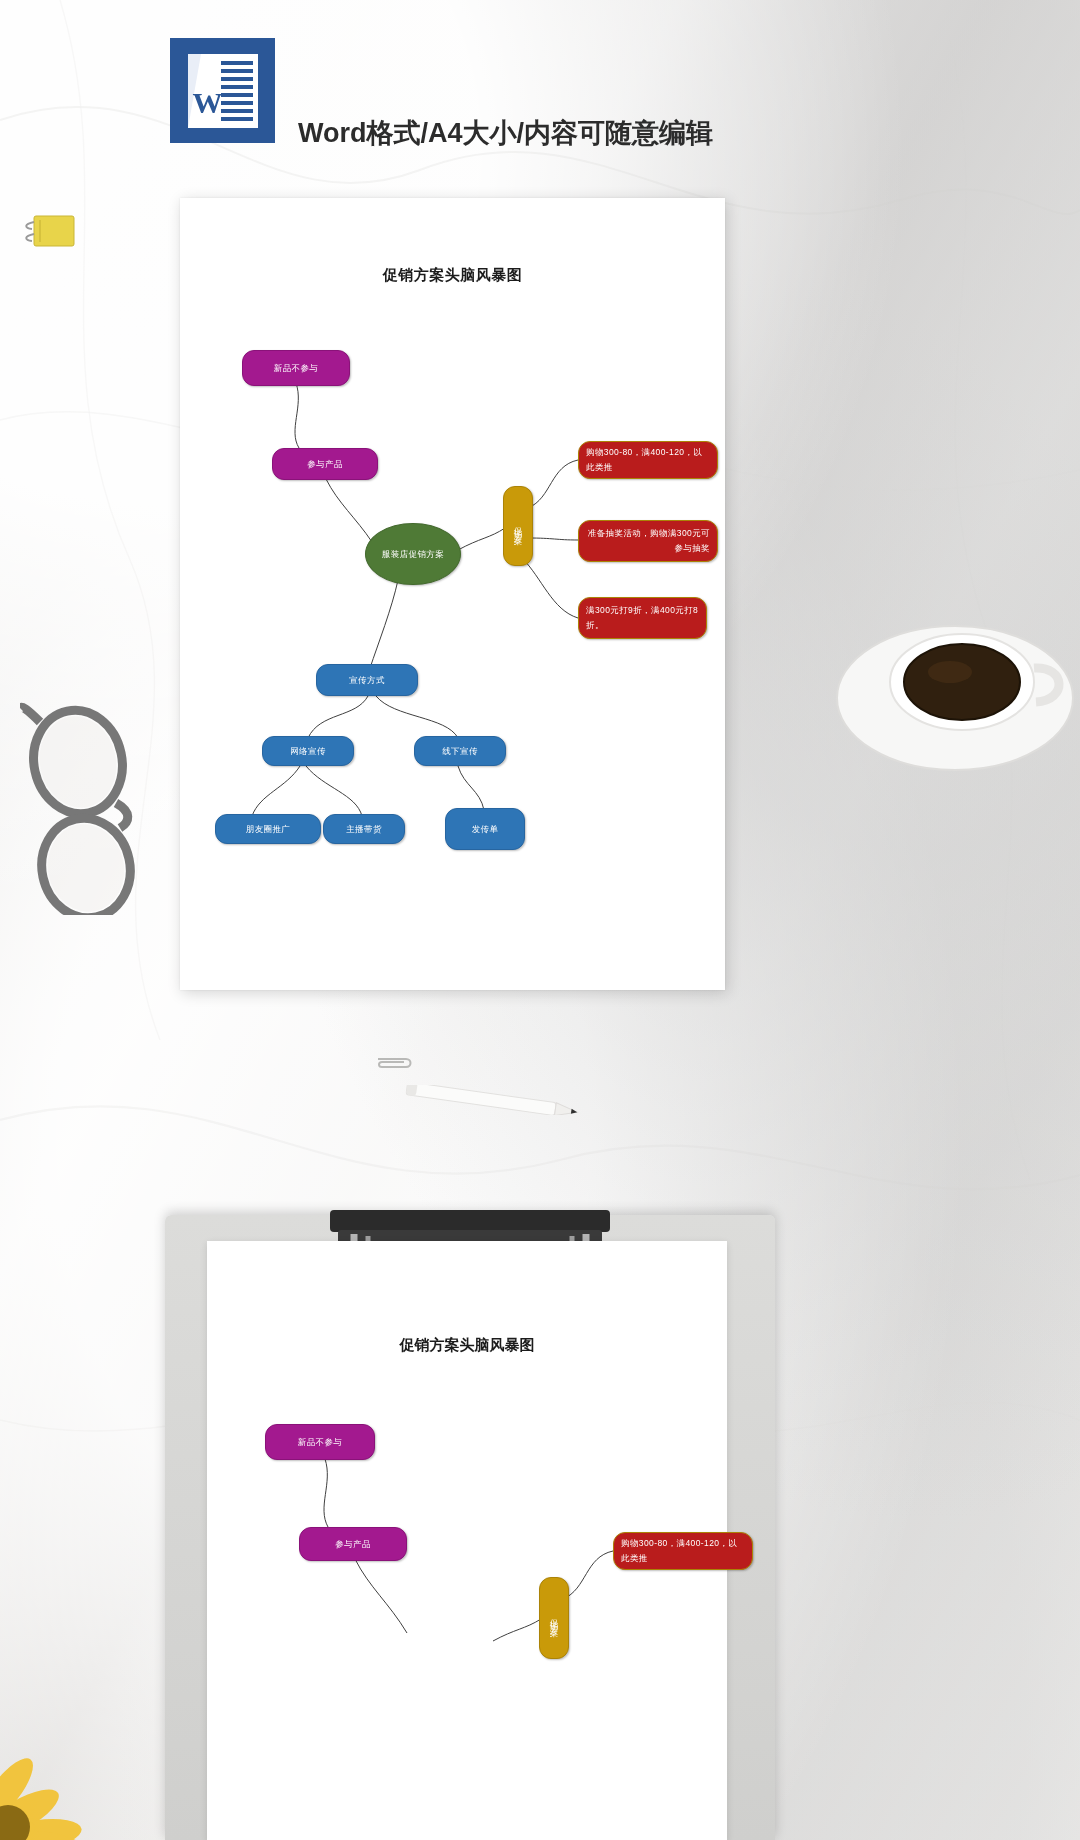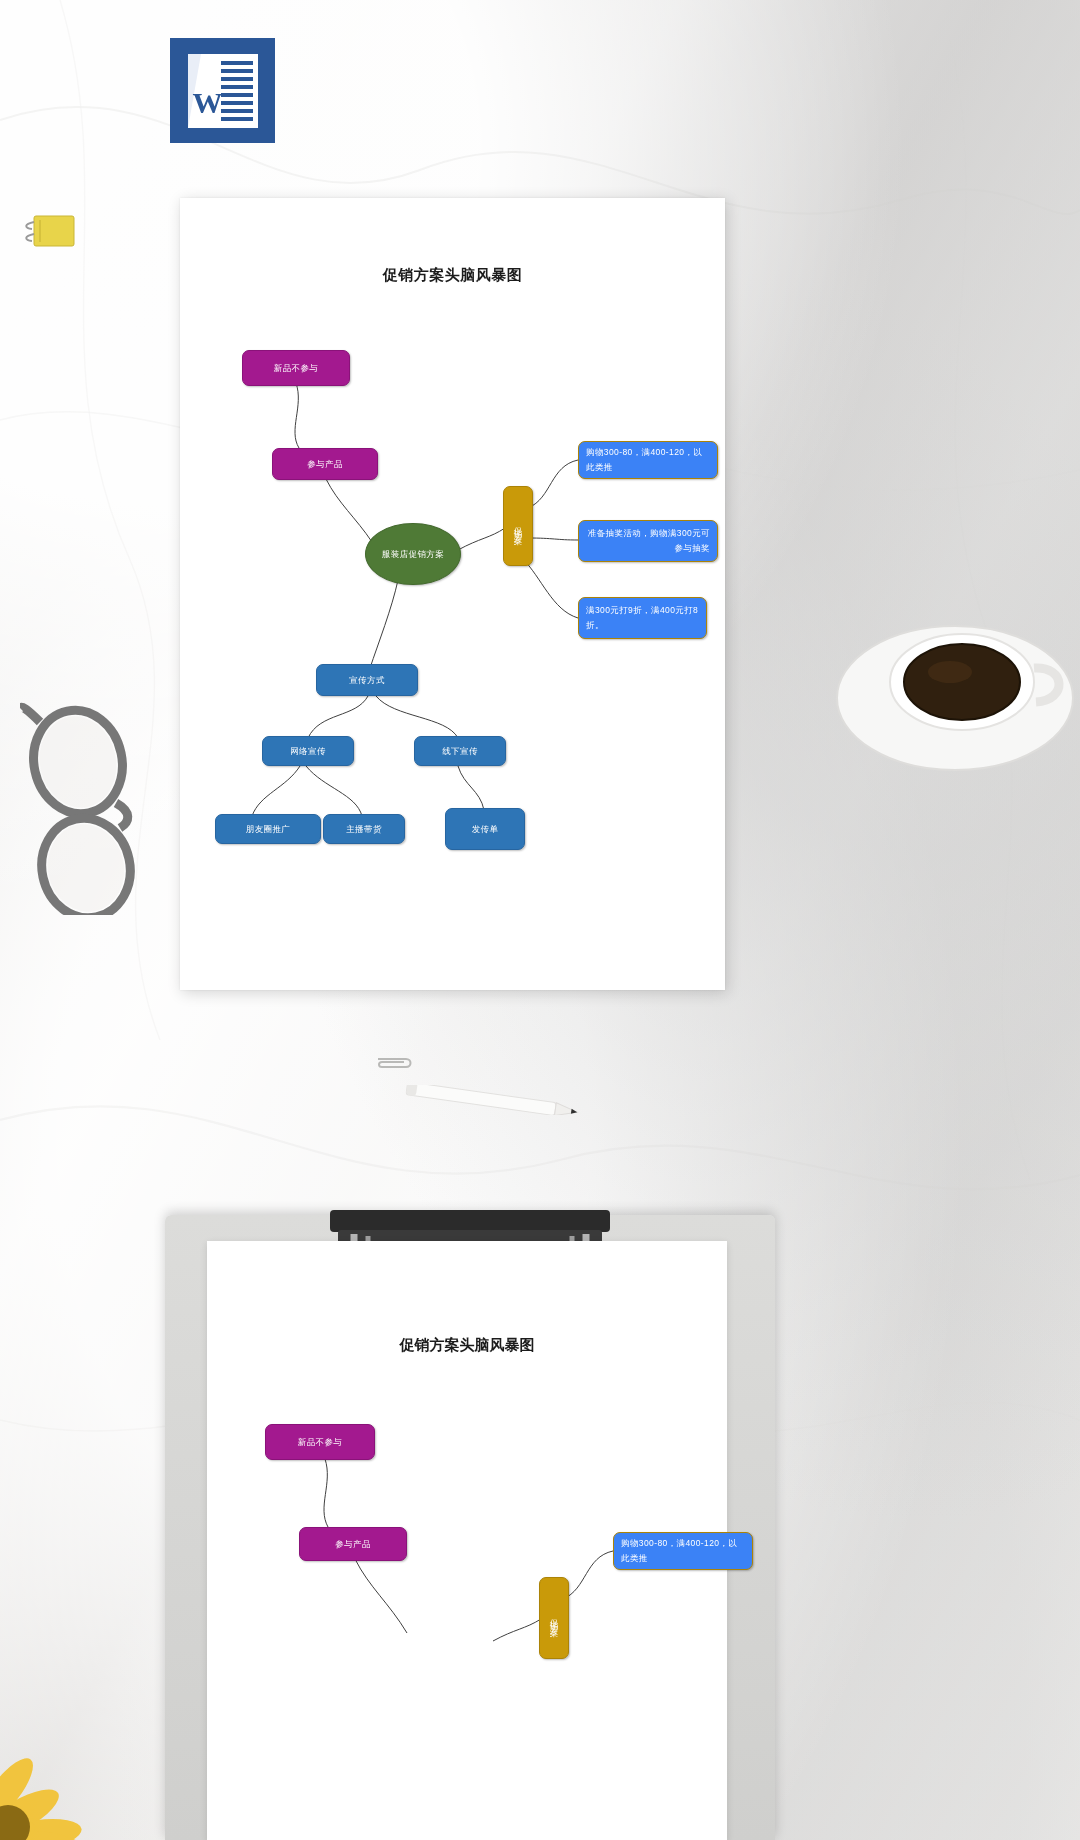--- a/index.html
+++ b/index.html
@@ -59,26 +59,26 @@
     border-radius:6px 6px 0 0;box-shadow:0 -3px 12px rgba(0,0,0,.18);}
   .clip-metal{position:absolute;left:155px;top:-5px;width:300px;height:62px;}
   .cb-paper{position:absolute;left:42px;top:26px;width:520px;height:600px;background:#fff;
     box-shadow:0 2px 7px rgba(0,0,0,.12);}
   .cb-paper .doc-title{position:absolute;left:0;right:0;top:95px;text-align:center;
     font-size:15px;font-weight:bold;color:#1c1c1c;}
 
   
   .mm{position:absolute;left:0;top:0;width:100%;height:100%;}
   .node{position:absolute;box-sizing:border-box;display:flex;align-items:center;
-    justify-content:center;text-align:center;color:#fff;border-radius:7px;
+    justify-content:center;text-align:center;color:#fff;border-radius:12px;
     font-size:8.5px;line-height:14px;letter-spacing:.4px;
     box-shadow:1px 1px 2px rgba(0,0,0,.25);}
   .n-purple{background:#a3198f;border:1px solid #8a1279;}
   .n-green{background:#4f7a36;border:1px solid #446a2e;border-radius:50%;line-height:13px;}
-  .n-yellow{background:#3b82f6;border:1px solid #ab8307;text-align:left;
+  .n-yellow{background:#b91c1c;border:1px solid #ab8307;text-align:left;
     justify-content:flex-start;padding:5px 7px;line-height:15px;}
   .n-yellowv{background:#c99a09;border:1px solid #ab8307;writing-mode:vertical-rl;
     text-orientation:upright;letter-spacing:3px;line-height:15px;}
   .n-blue{background:#2e75b6;border:1px solid #2765a0;}
 </style>
 </head>
 <body>
 
 <div class="desk"></div>
 <svg class="veins" viewBox="0 0 1080 1840" preserveAspectRatio="none">
@@ -99,20 +99,21 @@
           <i></i>
           <i></i>
           <i></i>
           <i></i>
           <i></i>
           <i></i>
           <i></i>
       </span>
     </div>
   </div>
+  <div class="hsub">Word格式/A4大小/内容可随意编辑</div>
 </div>
 
 <svg class="binder-clip" viewBox="0 0 56 40">
   <rect x="14" y="4" width="40" height="30" rx="2" fill="#e8d44a"></rect>
   <rect x="14" y="4" width="40" height="30" rx="2" fill="none" stroke="#c9b636" stroke-width="1"></rect>
   <path d="M20,8 L20,30" stroke="#c9b636" stroke-width="1.2"></path>
   <path d="M14,10 C4,12 4,16 12,17" stroke="#9a9a9a" stroke-width="2" fill="none"></path>
   <path d="M14,22 C4,24 4,28 12,29" stroke="#9a9a9a" stroke-width="2" fill="none"></path>
 </svg>
 

